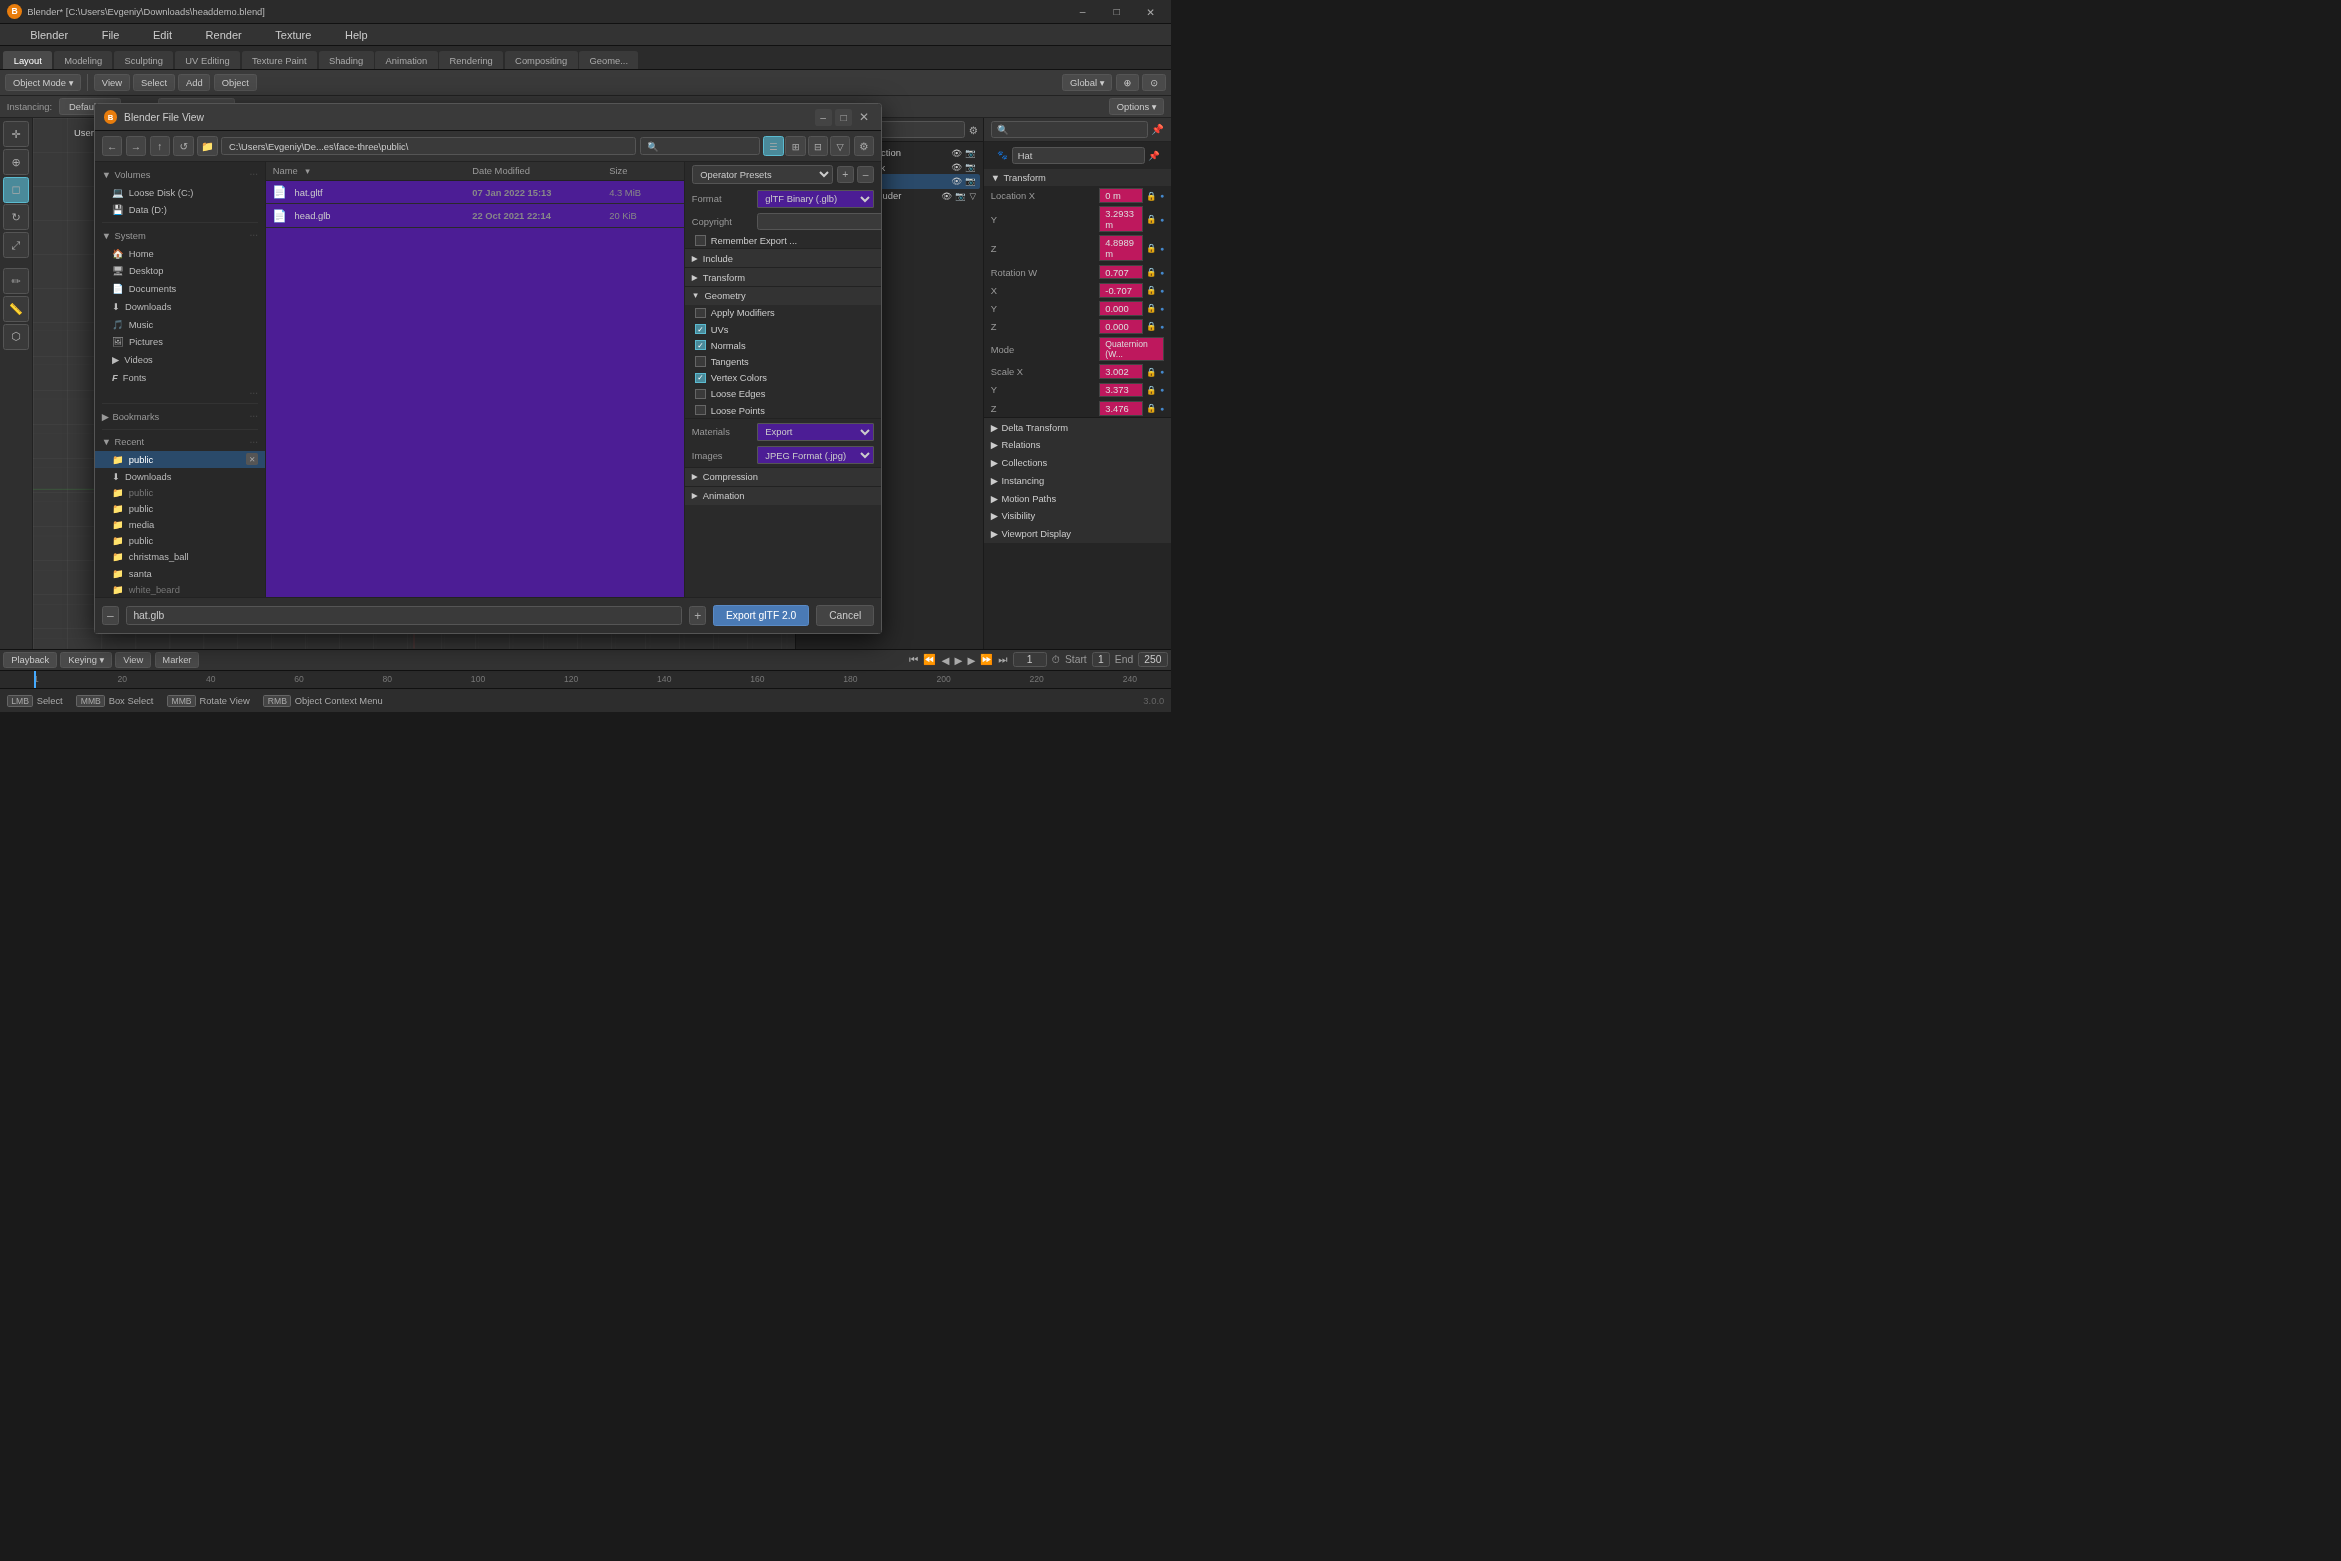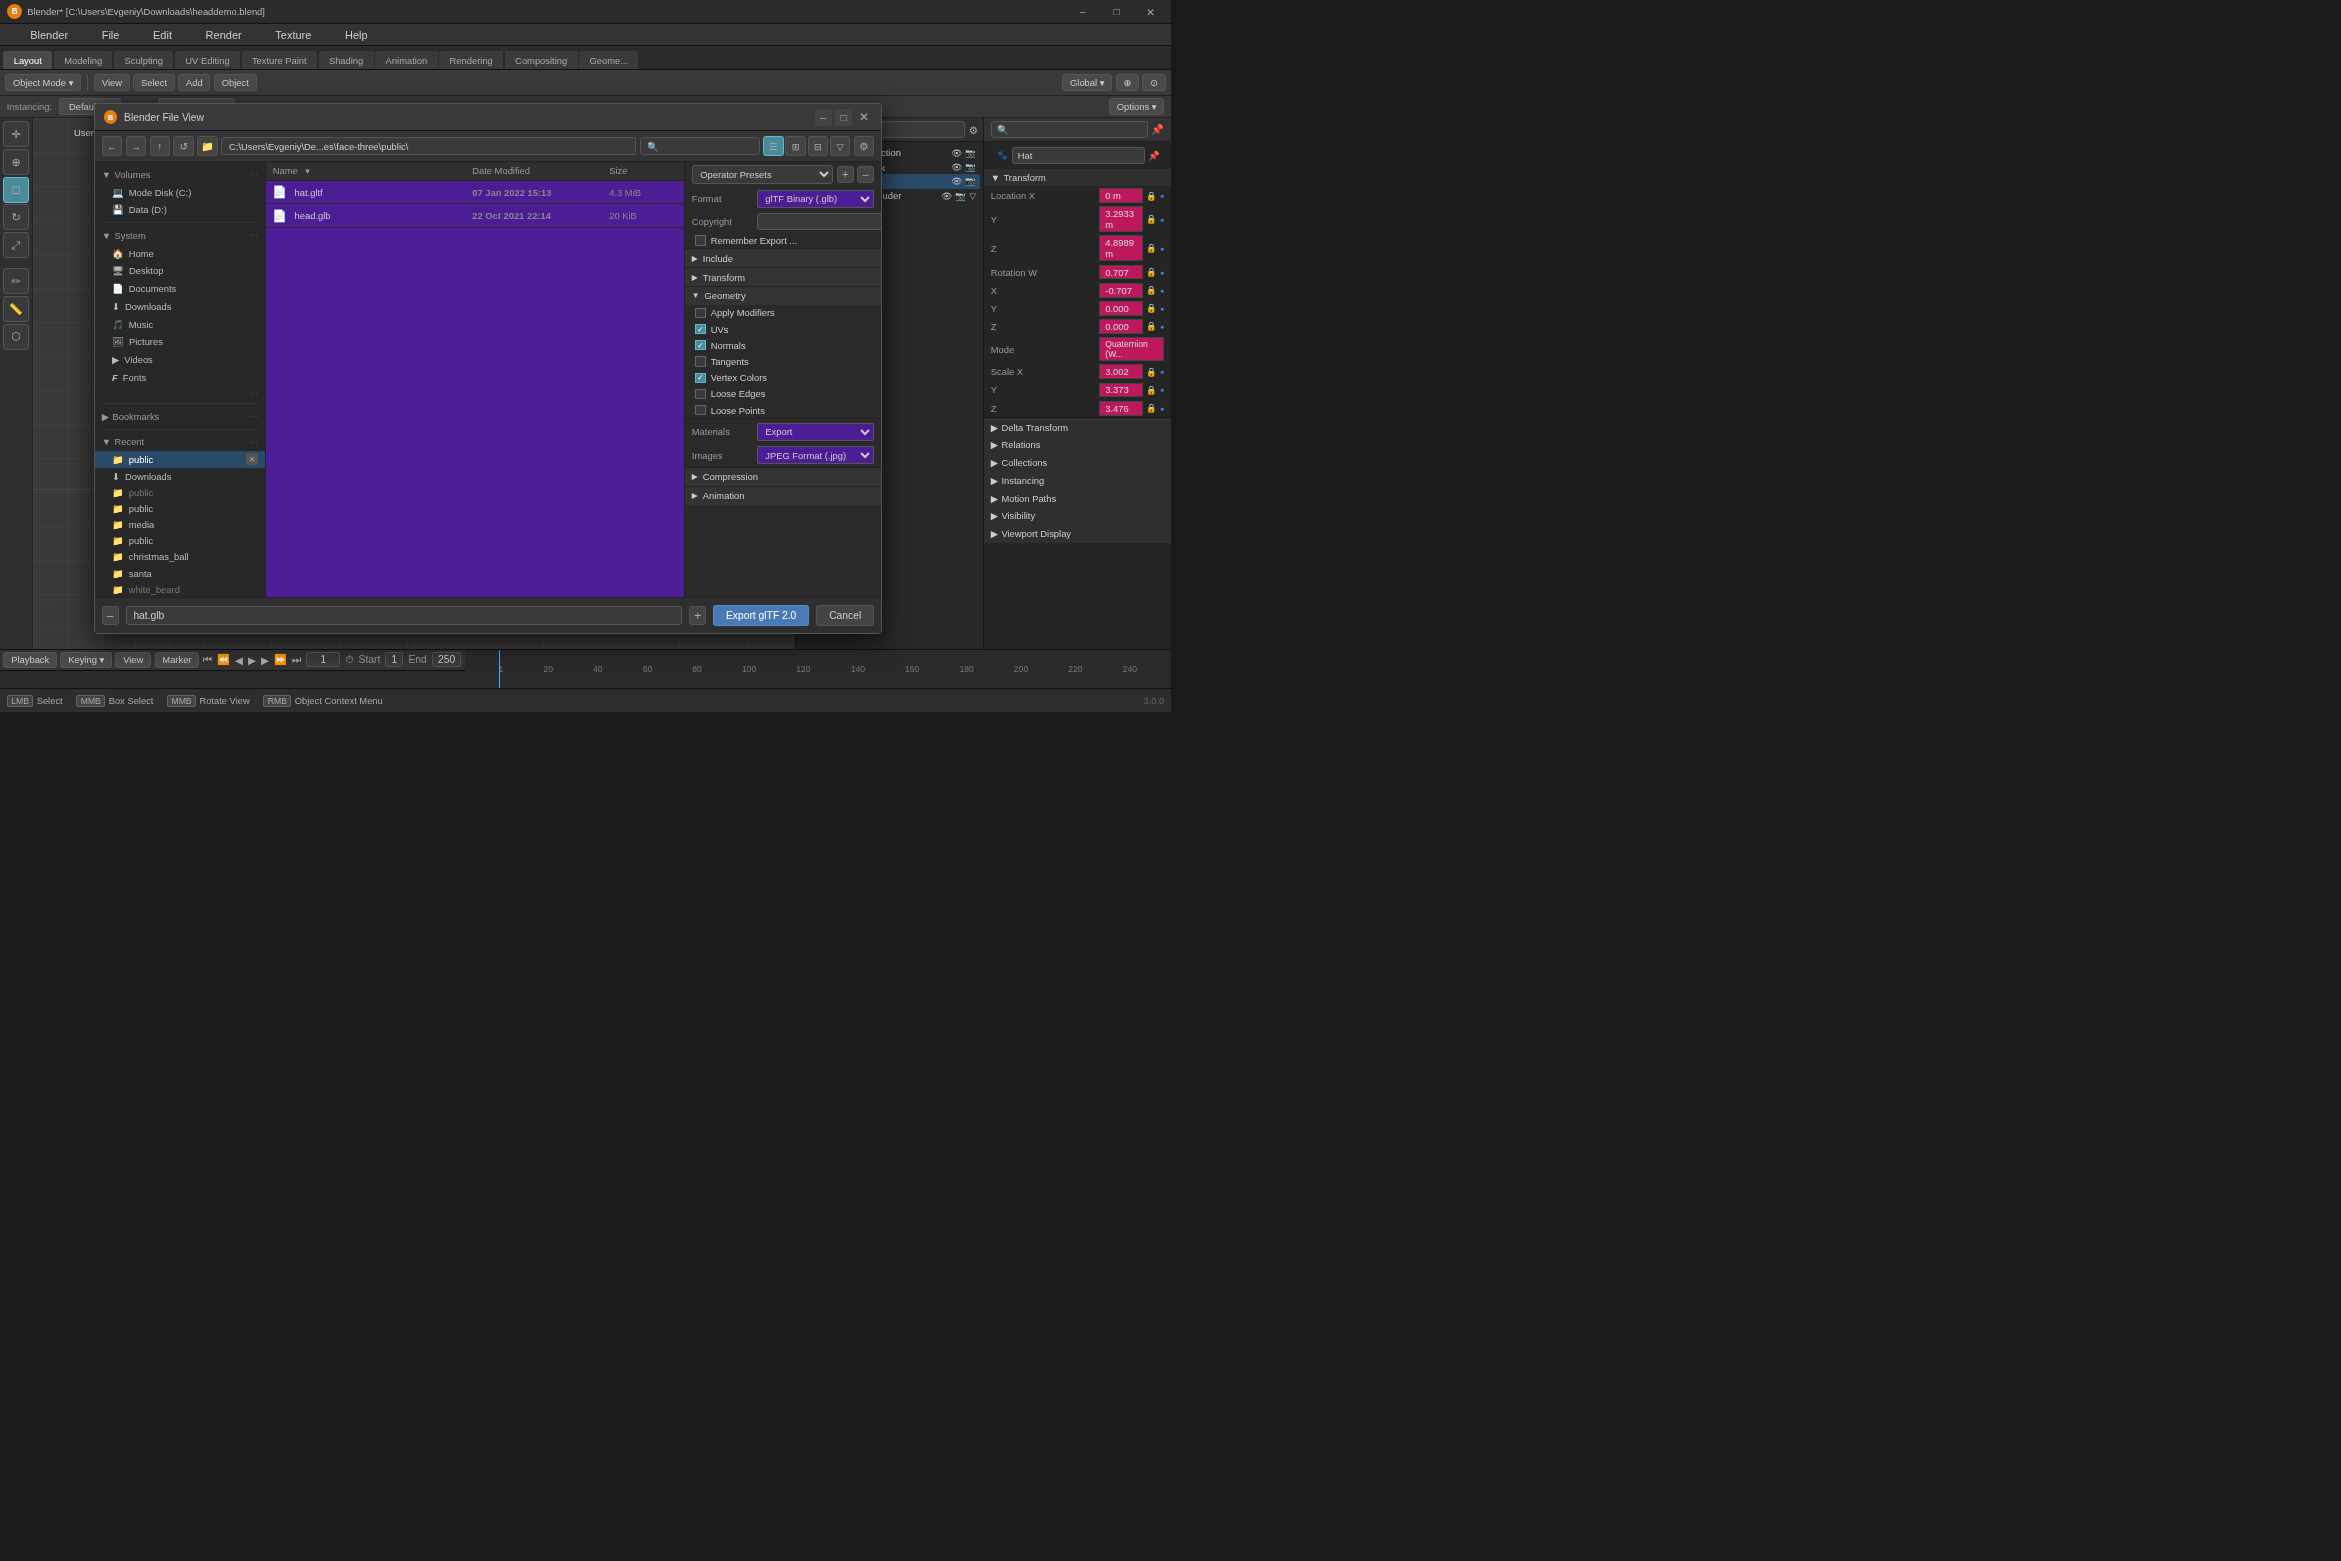--- a/index.html
+++ b/index.html
@@ -237,21 +237,21 @@
       color: #ddd;
       margin-left: 37px;
     }
 
     
     #timeline {
       height: 39px;
       background: #2a2a2a;
       border-top: 0.9px solid #111;
       display: flex;
-      flex-direction: row;
+      flex-direction: column;
     }
     #timeline-toolbar {
       height: 20.5px;
       display: flex; align-items: center;
       padding: 0 3.4px; gap: 3.4px;
       background: #333;
       border-bottom: 0.9px solid #111;
     }
     #timeline-track {
       flex: 1;
@@ -938,21 +938,21 @@
 
     <div id="fd-sidebar">
 
       <div class="fd-section-header">
         <span>▼</span>
         <span>Volumes</span>
         <span style="margin-left:auto; font-size:8.6px; color:#555;">⋯</span>
       </div>
       <div class="fd-sidebar-item">
         <span>💻</span>
-        <span>Mode Disk (C:)</span>
+        <span>Loose Disk (C:)</span>
       </div>
       <div class="fd-sidebar-item">
         <span>💾</span>
         <span>Data (D:)</span>
       </div>
 
       <div class="fd-divider"></div>
 
       <div class="fd-section-header">
         <span>▼</span>

